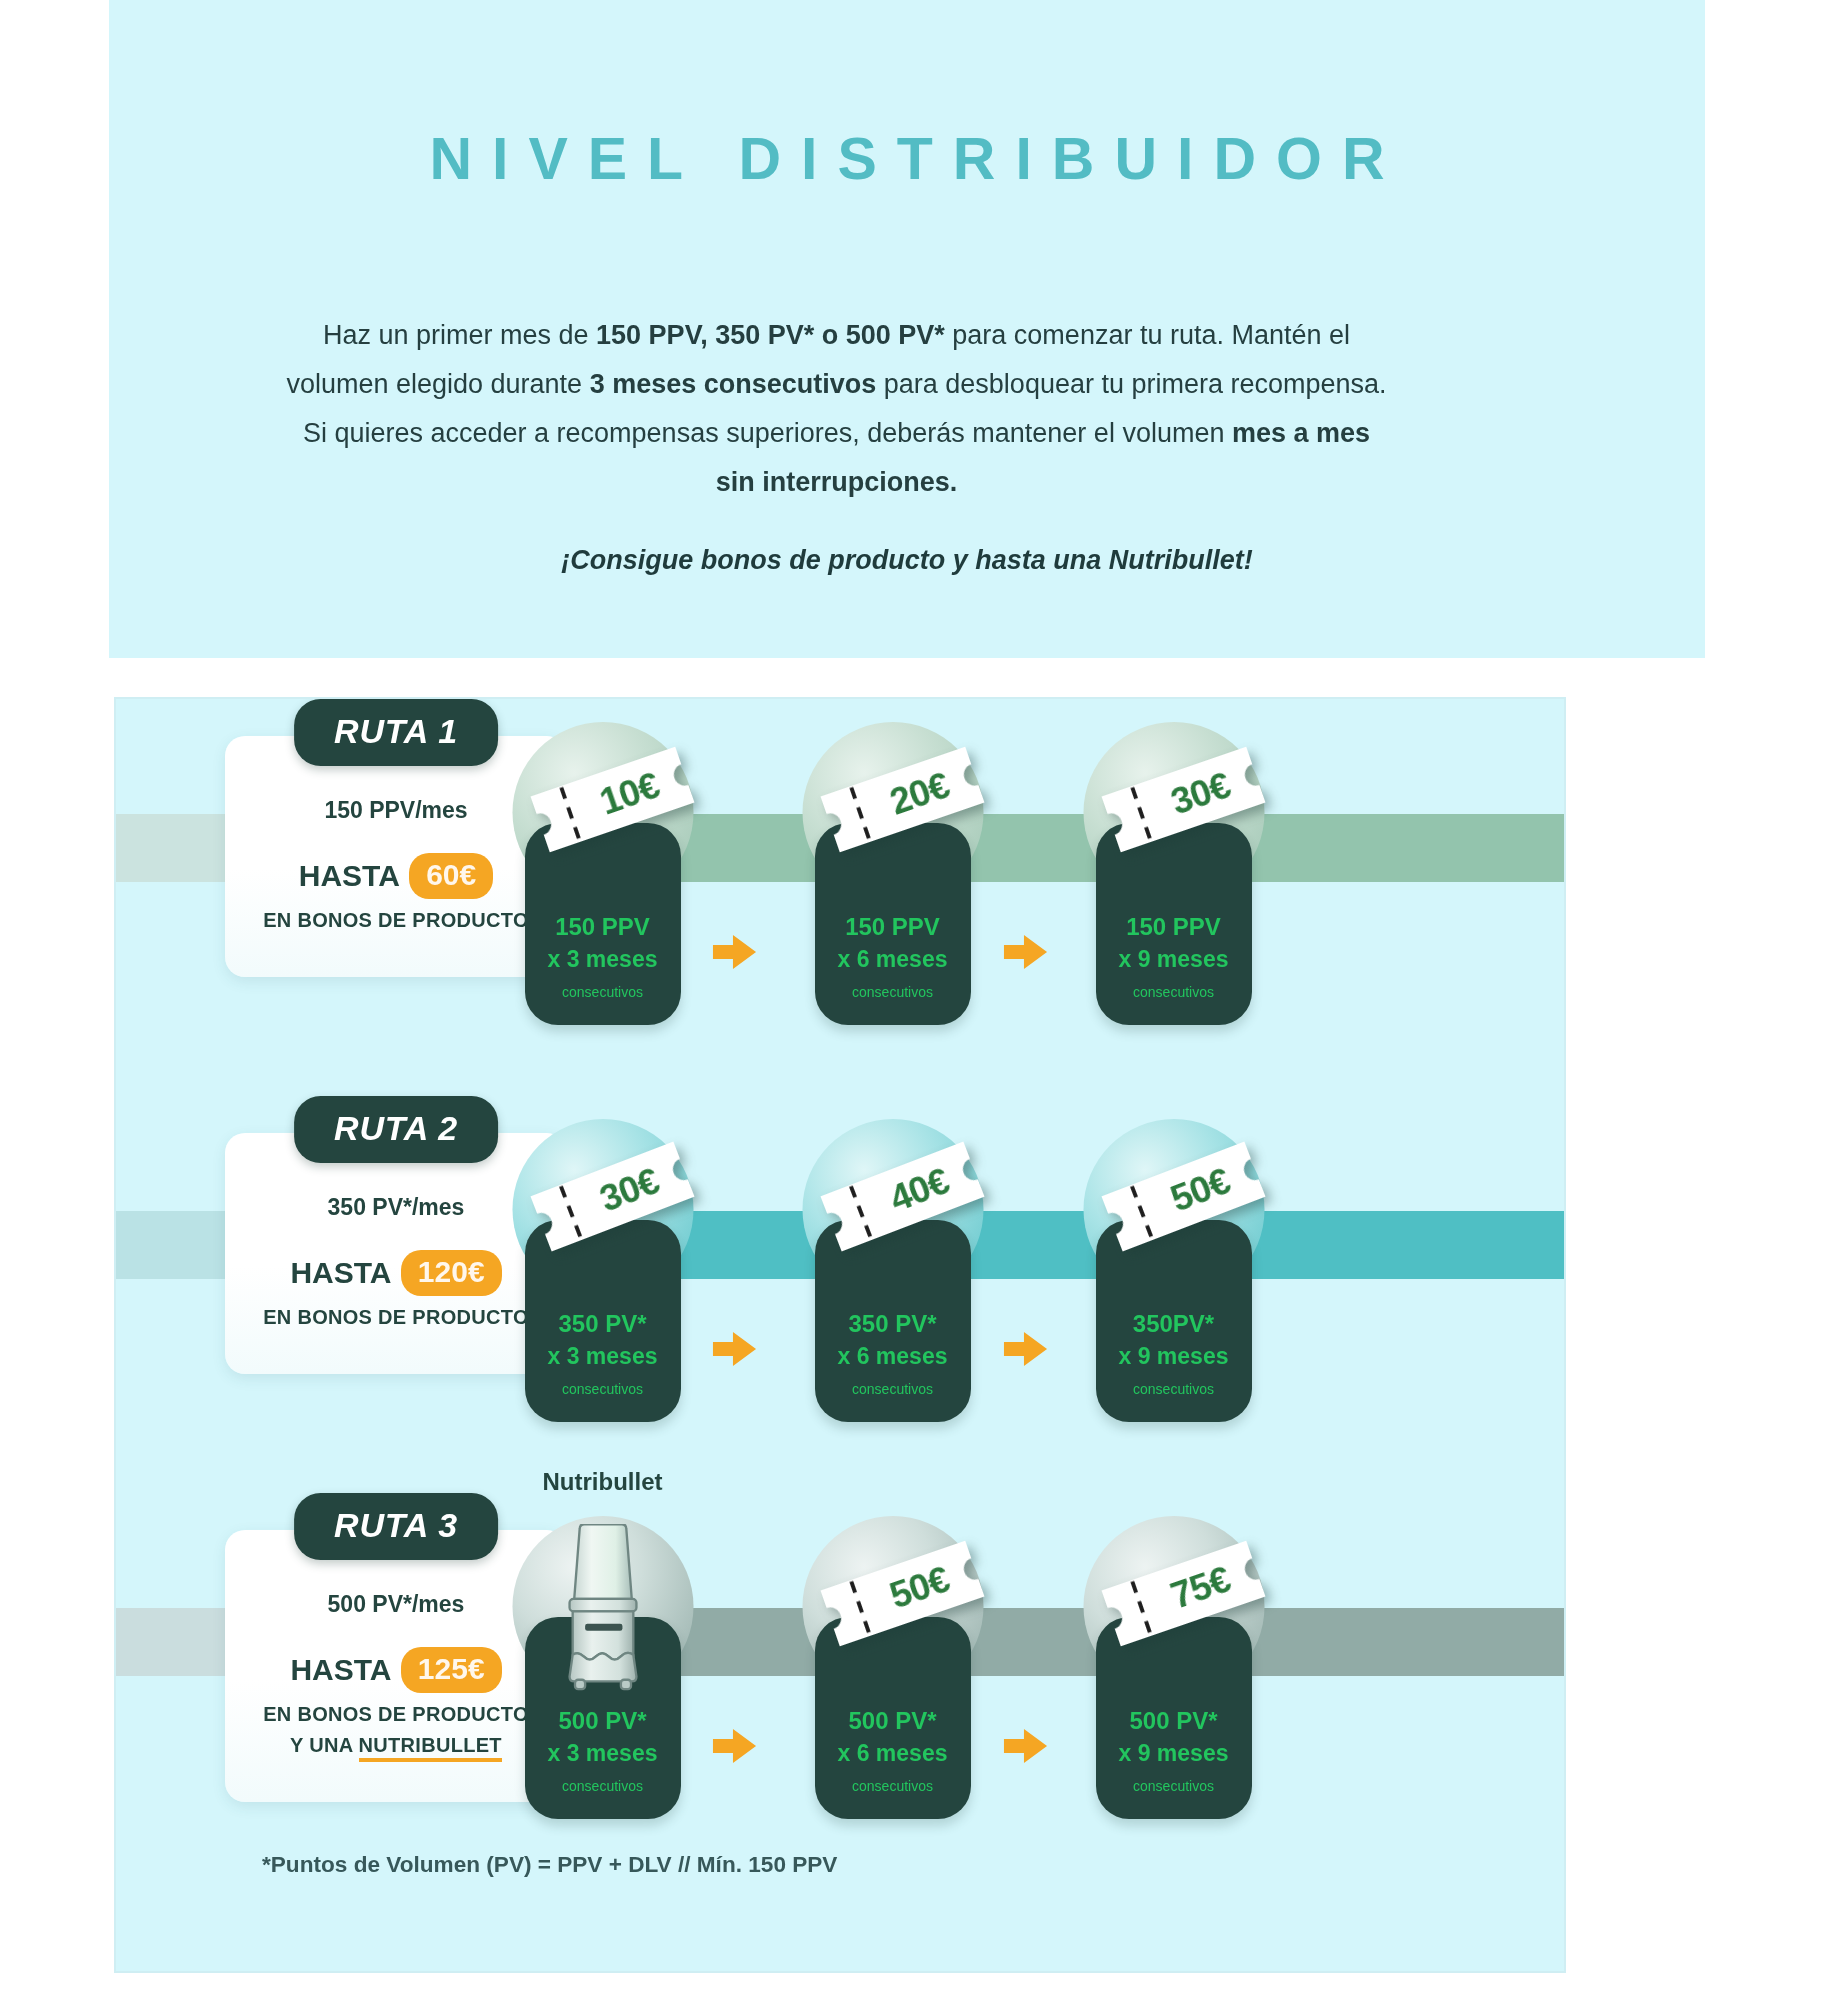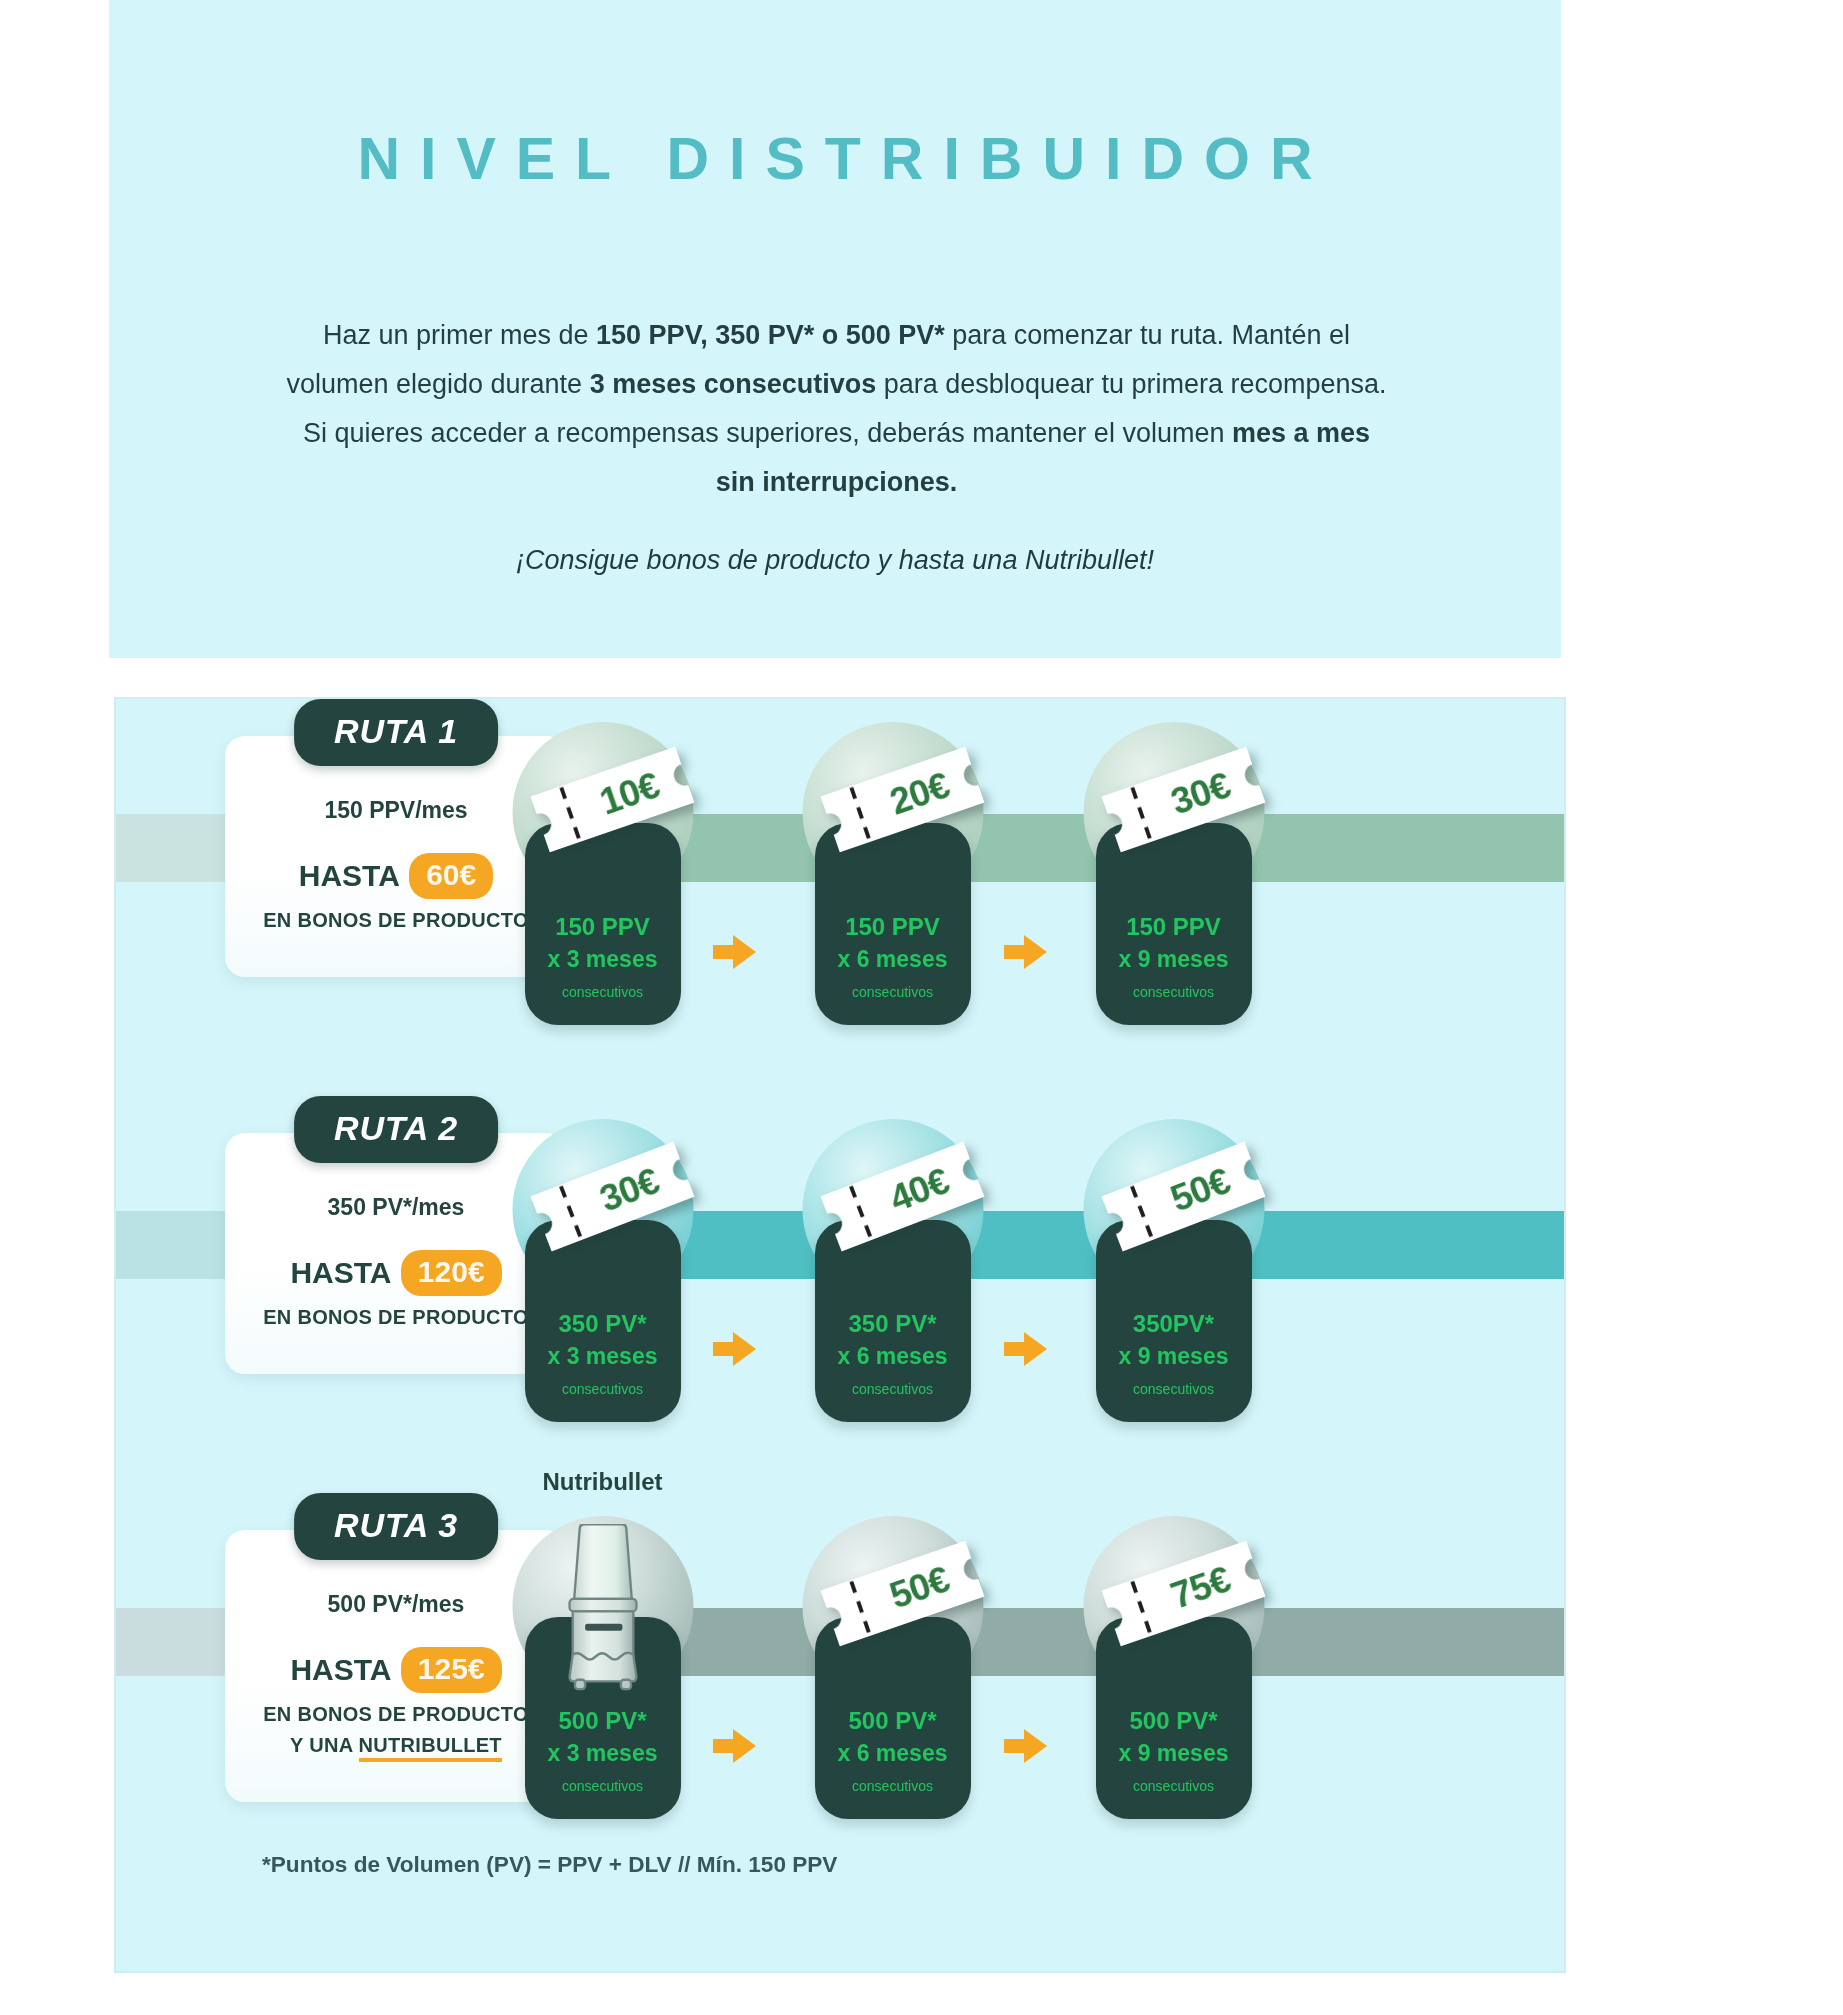--- a/index.html
+++ b/index.html
@@ -13,21 +13,21 @@
     font-family: "Liberation Sans", sans-serif;
     position: relative;
     overflow: hidden;
   }
 
   
   .intro-panel {
     position: absolute;
     left: 109px;
     top: 0px;
-    width: 1452px;
+    width: 1596px;
     height: 658px;
     background: #D4F6FB;
     box-sizing: border-box;
   }
   .intro-title {
     position: absolute;
     left: 0; right: 0;
     top: 125px;
     text-align: center;
     font-size: 59px;
@@ -56,21 +56,21 @@
     line-height: 49px;
     color: #253F40;
   }
   .intro-body b { font-weight: bold; }
   .intro-cta {
     position: absolute;
     left: 0; right: 0;
     top: 545px;
     text-align: center;
     font-size: 27px;
-    font-weight: normal;
+    font-weight: bold;
     font-style: italic;
     color: #1F3B3C;
   }
 
   
   .info-panel {
     position: absolute;
     left: 114px;
     top: 697px;
     width: 1452px;

